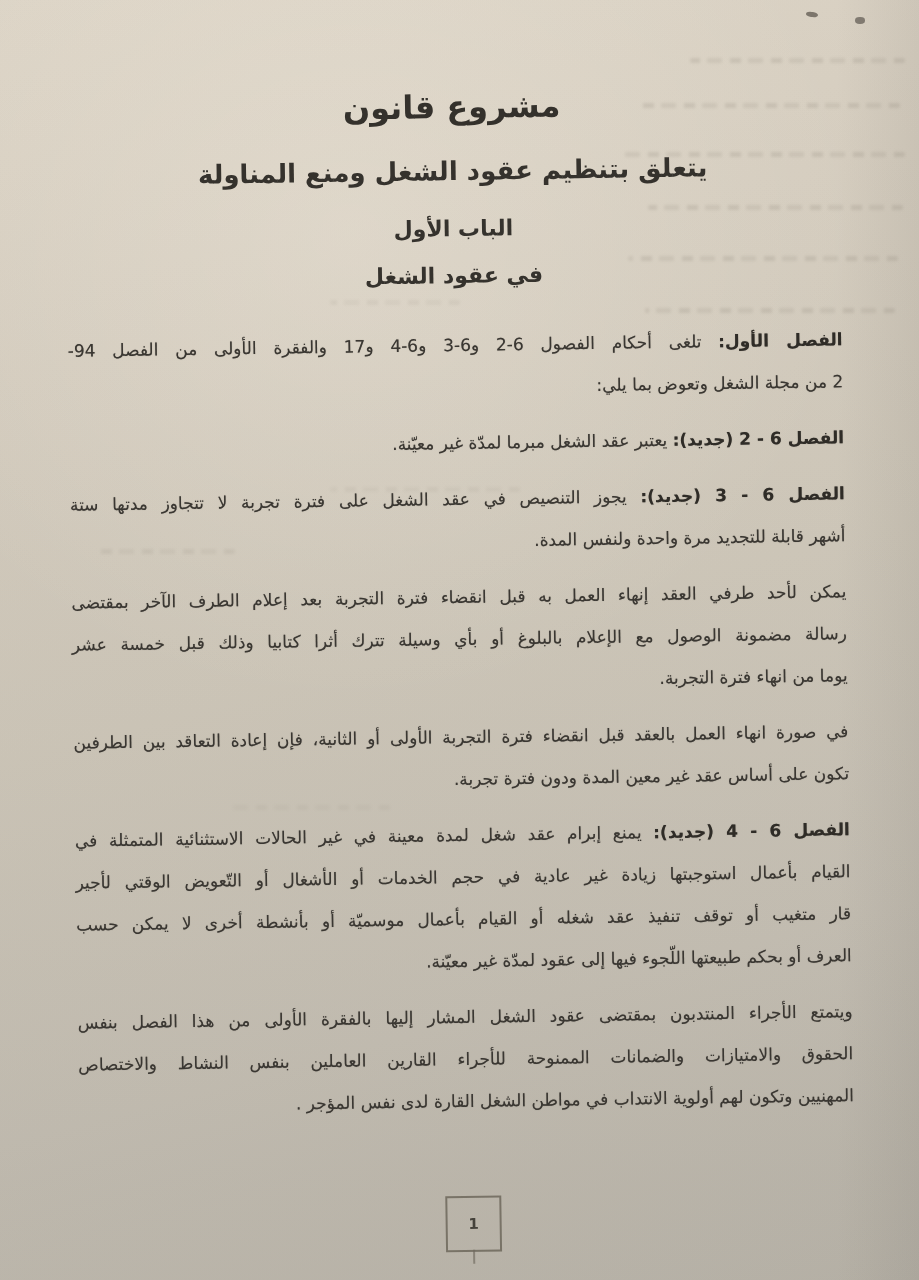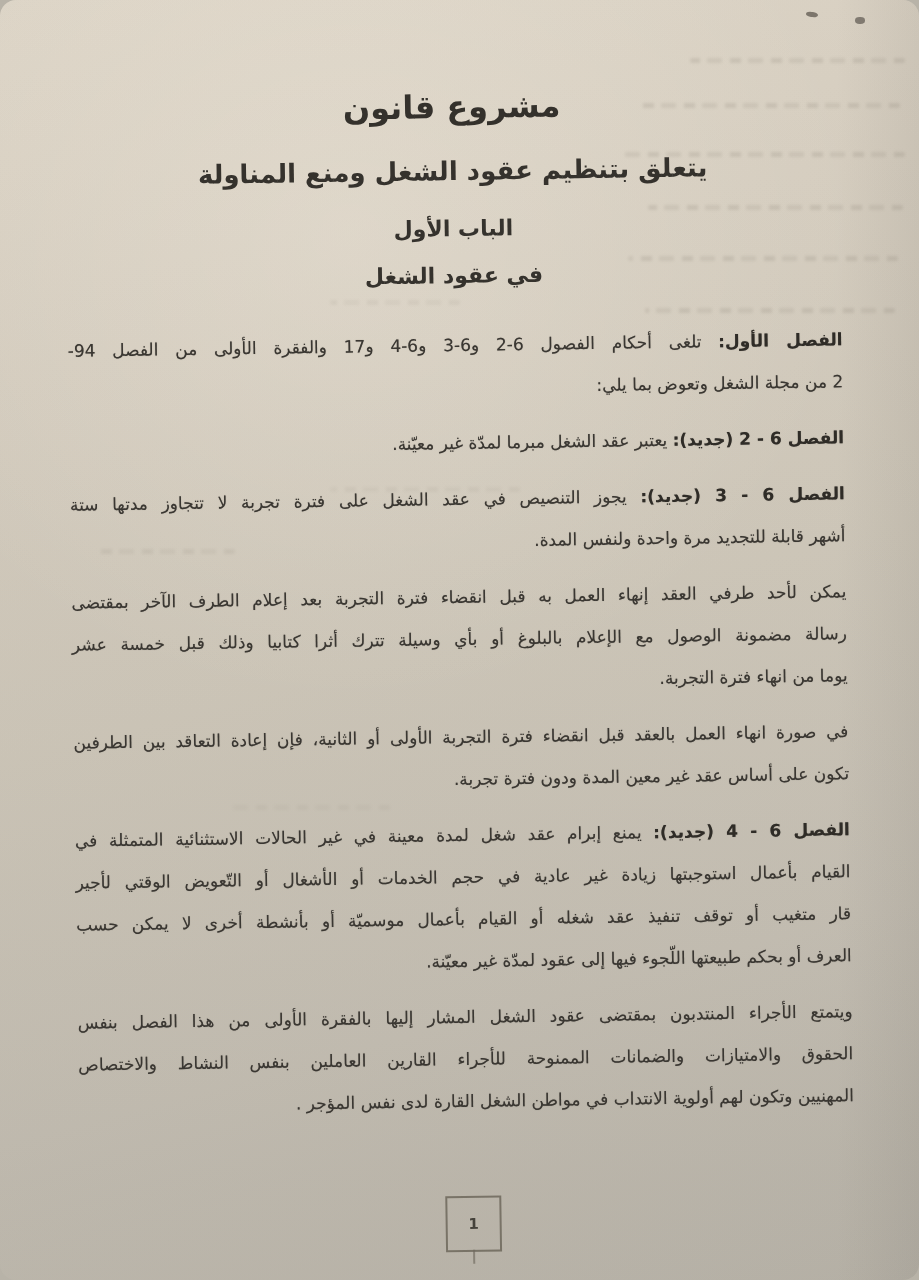--- a/index.html
+++ b/index.html
@@ -1,20 +1,19 @@
 <!DOCTYPE html>
 <html><head>
 <meta charset="utf-8">
 <style>
   html,body{margin:0;padding:0;background:#b8b3a8;}
   .page{
     position:relative;width:919px;height:1280px;overflow:hidden;
     background:linear-gradient(165deg,#ddd5c7 0%,#d8d0c2 25%,#d3ccbe 50%,#ccc6ba 75%,#c1bcb1 100%);
     font-family:"DejaVu Sans",sans-serif;
-    border-radius:16px;
   }
   .lighting{
     position:absolute;inset:0;pointer-events:none;
     background:
       radial-gradient(90% 60% at 38% 18%,rgba(255,249,238,0.22),rgba(255,249,238,0) 62%),
       linear-gradient(to bottom,rgba(200,190,175,0.06),rgba(70,66,60,0.10) 92%),
       linear-gradient(to left,rgba(80,75,68,0.09),rgba(80,75,68,0) 9%);
   }
   .content{
     position:absolute;left:0;top:0;width:919px;height:1280px;box-sizing:border-box;

